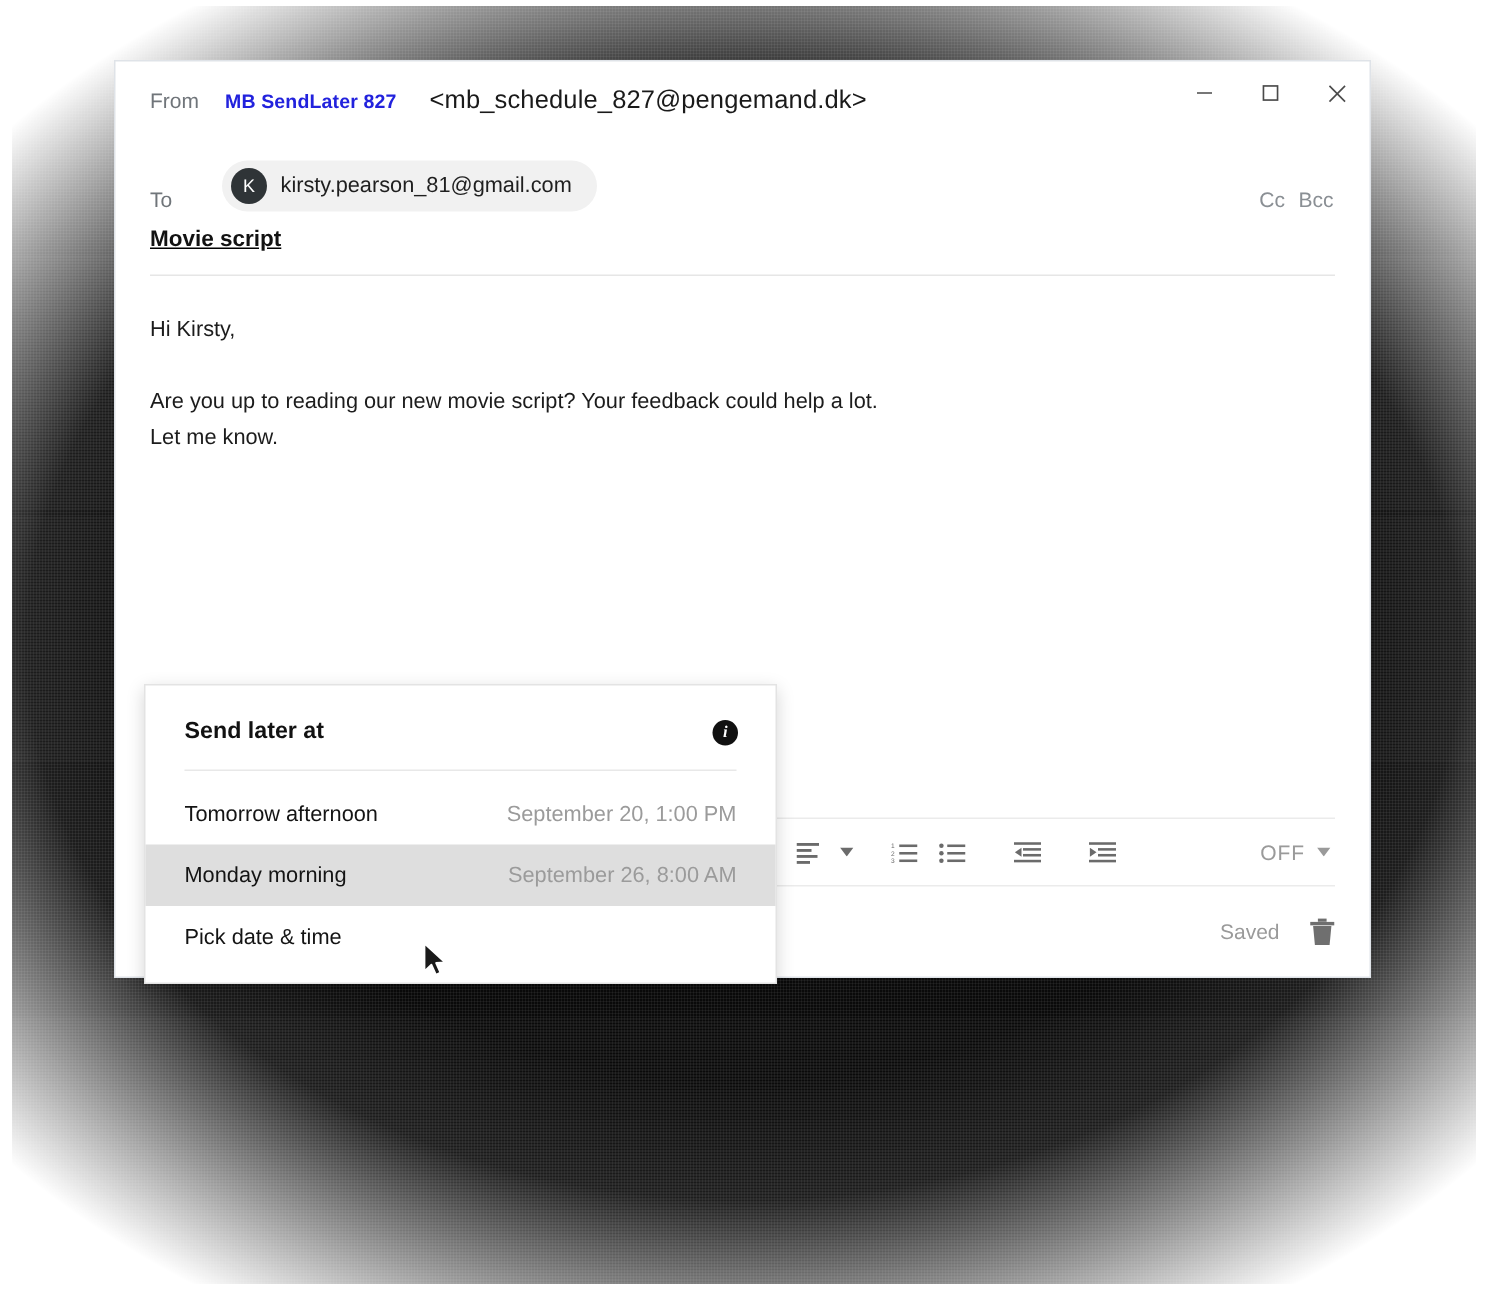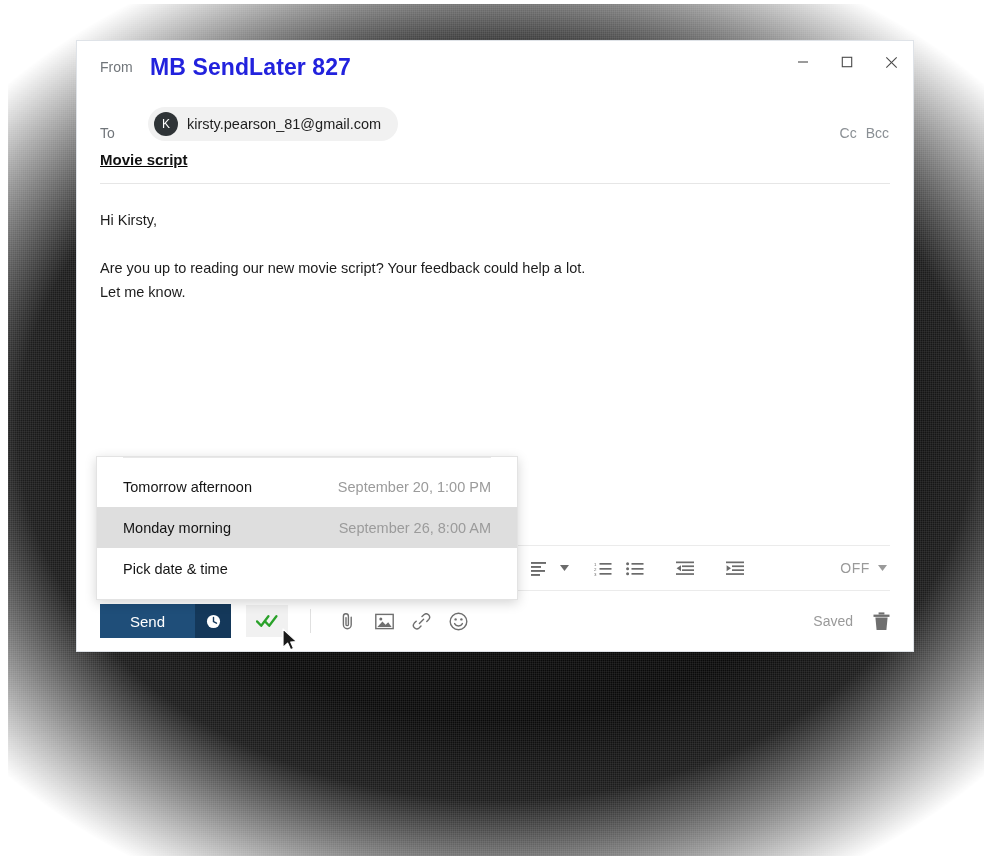--- a/index.html
+++ b/index.html
@@ -77,21 +77,21 @@
     padding: 0 24px 0 23px;
   }
   .fld-label {
     color: #70757a;
     font-size: 14px;
     width: 48px;
     flex: none;
   }
   .from-name {
     color: #2222dd;
-    font-size: 23px;
+    font-size: 13px;
     font-weight: bold;
     letter-spacing: .1px;
     margin-left: 2px;
   }
   .from-addr {
     color: #1a1a1a;
     font-size: 17px;
     margin-left: 22px;
     letter-spacing: .1px;
   }
@@ -310,20 +310,21 @@
         <svg width="13" height="13" viewBox="0 0 13 13">
           <line x1="1.3" y1="1.3" x2="11.7" y2="11.7" stroke="currentColor" stroke-width="1.1"></line>
           <line x1="11.7" y1="1.3" x2="1.3" y2="11.7" stroke="currentColor" stroke-width="1.1"></line>
         </svg>
       </div>
     </div>
 
     <div class="from-row">
       <span class="fld-label">From</span>
       <span class="from-name">MB SendLater 827</span>
+      <span class="from-addr">&lt;mb_schedule_827@pengemand.dk&gt;</span>
     </div>
 
     <div class="to-row">
       <span class="fld-label">To</span>
       <span class="chip">
         <span class="avatar">K</span>
         <span class="chip-text">kirsty.pearson_81@gmail.com</span>
       </span>
       <span class="ccbcc">
         <span>Cc</span>
@@ -474,20 +475,24 @@
             <rect x="0.5" y="2.6" width="16" height="2.3" fill="currentColor"></rect>
             <rect x="5.6" y="0.4" width="5.8" height="2.1" fill="currentColor"></rect>
             <path d="M2.4 5.4 L14.6 5.4 L13.4 18 L3.6 18 Z" fill="currentColor"></path>
           </svg>
         </span>
       </div>
     </div>
   </div>
 
   <div class="sendlater">
+    <div class="sl-head">
+      <span class="sl-title">Send later at</span>
+      <span class="sl-info">i</span>
+    </div>
     <div class="sl-divider"></div>
     <div class="sl-pad-top"></div>
 
 
     <div class="sl-row">
       <span class="sl-label">Tomorrow afternoon</span>
       <span class="sl-date">September 20, 1:00 PM</span>
     </div>
 
     <div class="sl-row selected">

